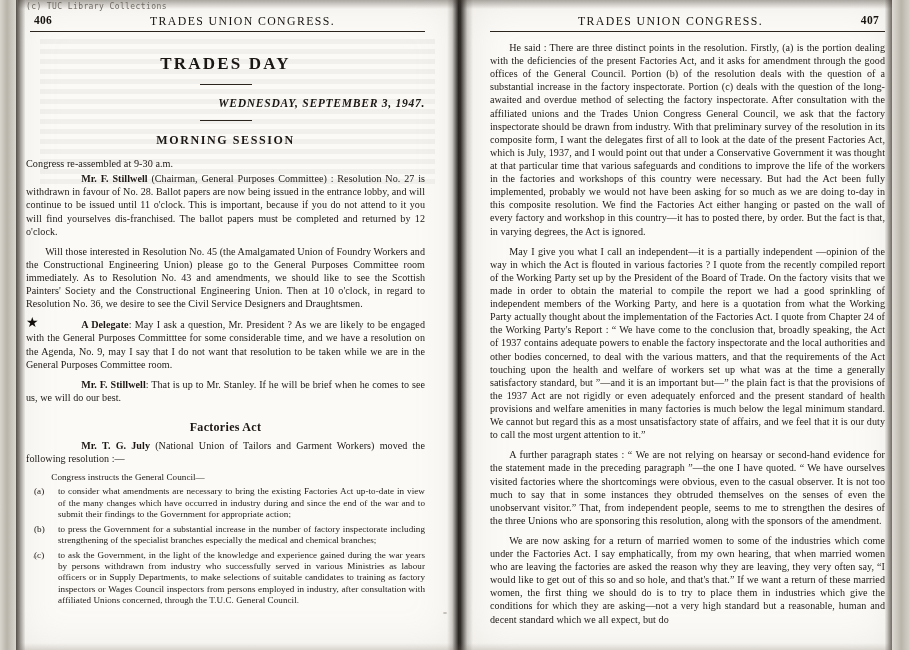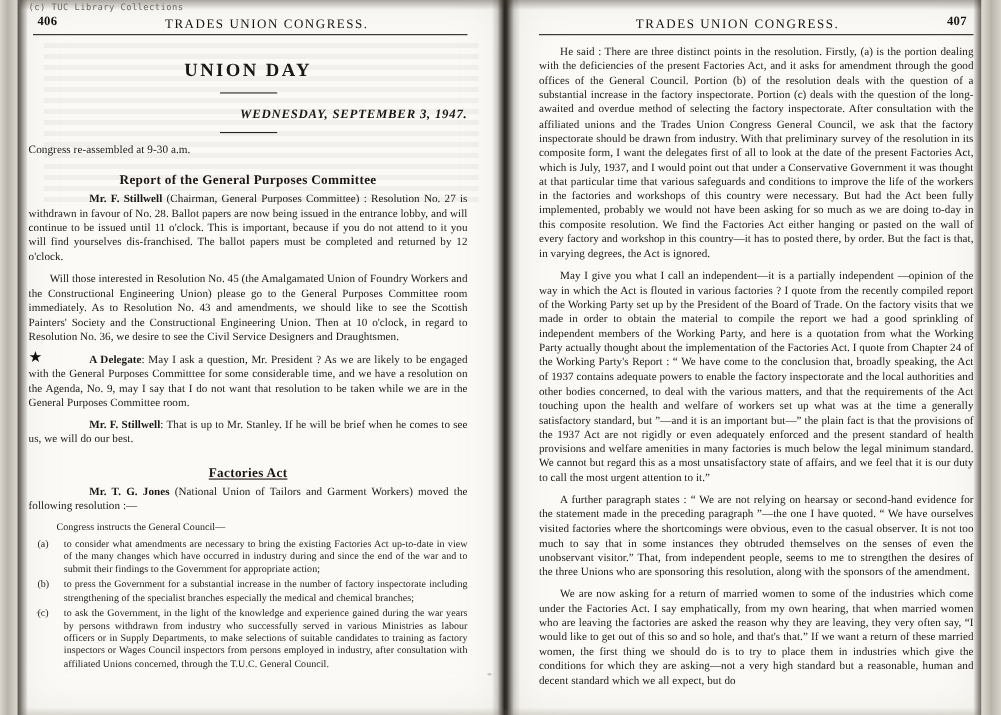--- a/index.html
+++ b/index.html
@@ -104,48 +104,48 @@
   <div class="ghost"></div>
 
   <div class="page page-l">
 
     <div class="runhead">
       <span class="folio">406</span>
       <span class="title">TRADES UNION CONGRESS.</span>
     </div>
     <div class="head-rule"></div>
 
-    <h1 class="day">UNION DAY</h1>
+    <h1 class="day">TRADES DAY</h1>
     <div class="dash"></div>
 
     <h2 class="date">WEDNESDAY, SEPTEMBER 3, 1947.</h2>
     <div class="dash"></div>
 
+    <h2 class="session">MORNING SESSION</h2>
 
     <div class="col">
 
       <p class="noind reassembled">Congress re-assembled at 9-30 a.m.</p>
 
-      <h3 class="sect">Report of the General Purposes Committee</h3>
 
       <p><span class="nm">Mr. F. Stillwell</span><span> (Chairman, General Purposes Committee) : Resolution No. 27 is withdrawn in favour of No. 28.   Ballot papers are now being issued in the entrance lobby, and will continue to be issued until 11 o'clock.   This is important, because if you do not attend to it you will find yourselves dis-franchised.   The ballot papers must be completed and returned by 12 o'clock.</span></p>
 
       <p class="gap">Will those interested in Resolution No. 45 (the Amalgamated Union of Foundry Workers and the Constructional Engineering Union) please go to the General Purposes Committee room immediately.   As to Resolution No. 43 and amendments, we should like to see the Scottish Painters' Society and the Constructional Engineering Union.   Then at 10 o'clock, in regard to Resolution No. 36, we desire to see the Civil Service Designers and Draughtsmen.</p>
 
       <div class="starline">
         <span class="star">★</span>
       </div>
 
       <p><span class="nm">A Delegate</span><span>: May I ask a question, Mr. President ?   As we are likely to be engaged with the General Purposes Committtee for some considerable time, and we have a resolution on the Agenda, No. 9, may I say that I do not want that resolution to be taken while we are in the General Purposes Committee room.</span></p>
 
       <p class="gap"><span class="nm">Mr. F. Stillwell</span><span>: That is up to Mr. Stanley.   If he will be brief when he comes to see us, we will do our best.</span></p>
 
-      <h3 class="sect" style="margin-top:16px;text-decoration:underline;">Factories Act</h3>
+      <h3 class="sect" style="margin-top:16px;">Factories Act</h3>
 
-      <p><span class="nm">Mr. T. G. Jones</span><span> (National Union of Tailors and Garment Workers) moved the following resolution :—</span></p>
+      <p><span class="nm">Mr. T. G. July</span><span> (National Union of Tailors and Garment Workers) moved the following resolution :—</span></p>
 
       <div class="res">
         <p class="lead">Congress instructs the General Council—</p>
         <ol>
           <li>
             <span class="mk">(a)</span>
             <span>to consider what amendments are necessary to bring the existing Factories Act up-to-date in view of the many changes which have occurred in industry during and since the end of the war and to submit their findings to the Government for appropriate action;</span>
           </li>
           <li>
             <span class="mk">(b)</span>

